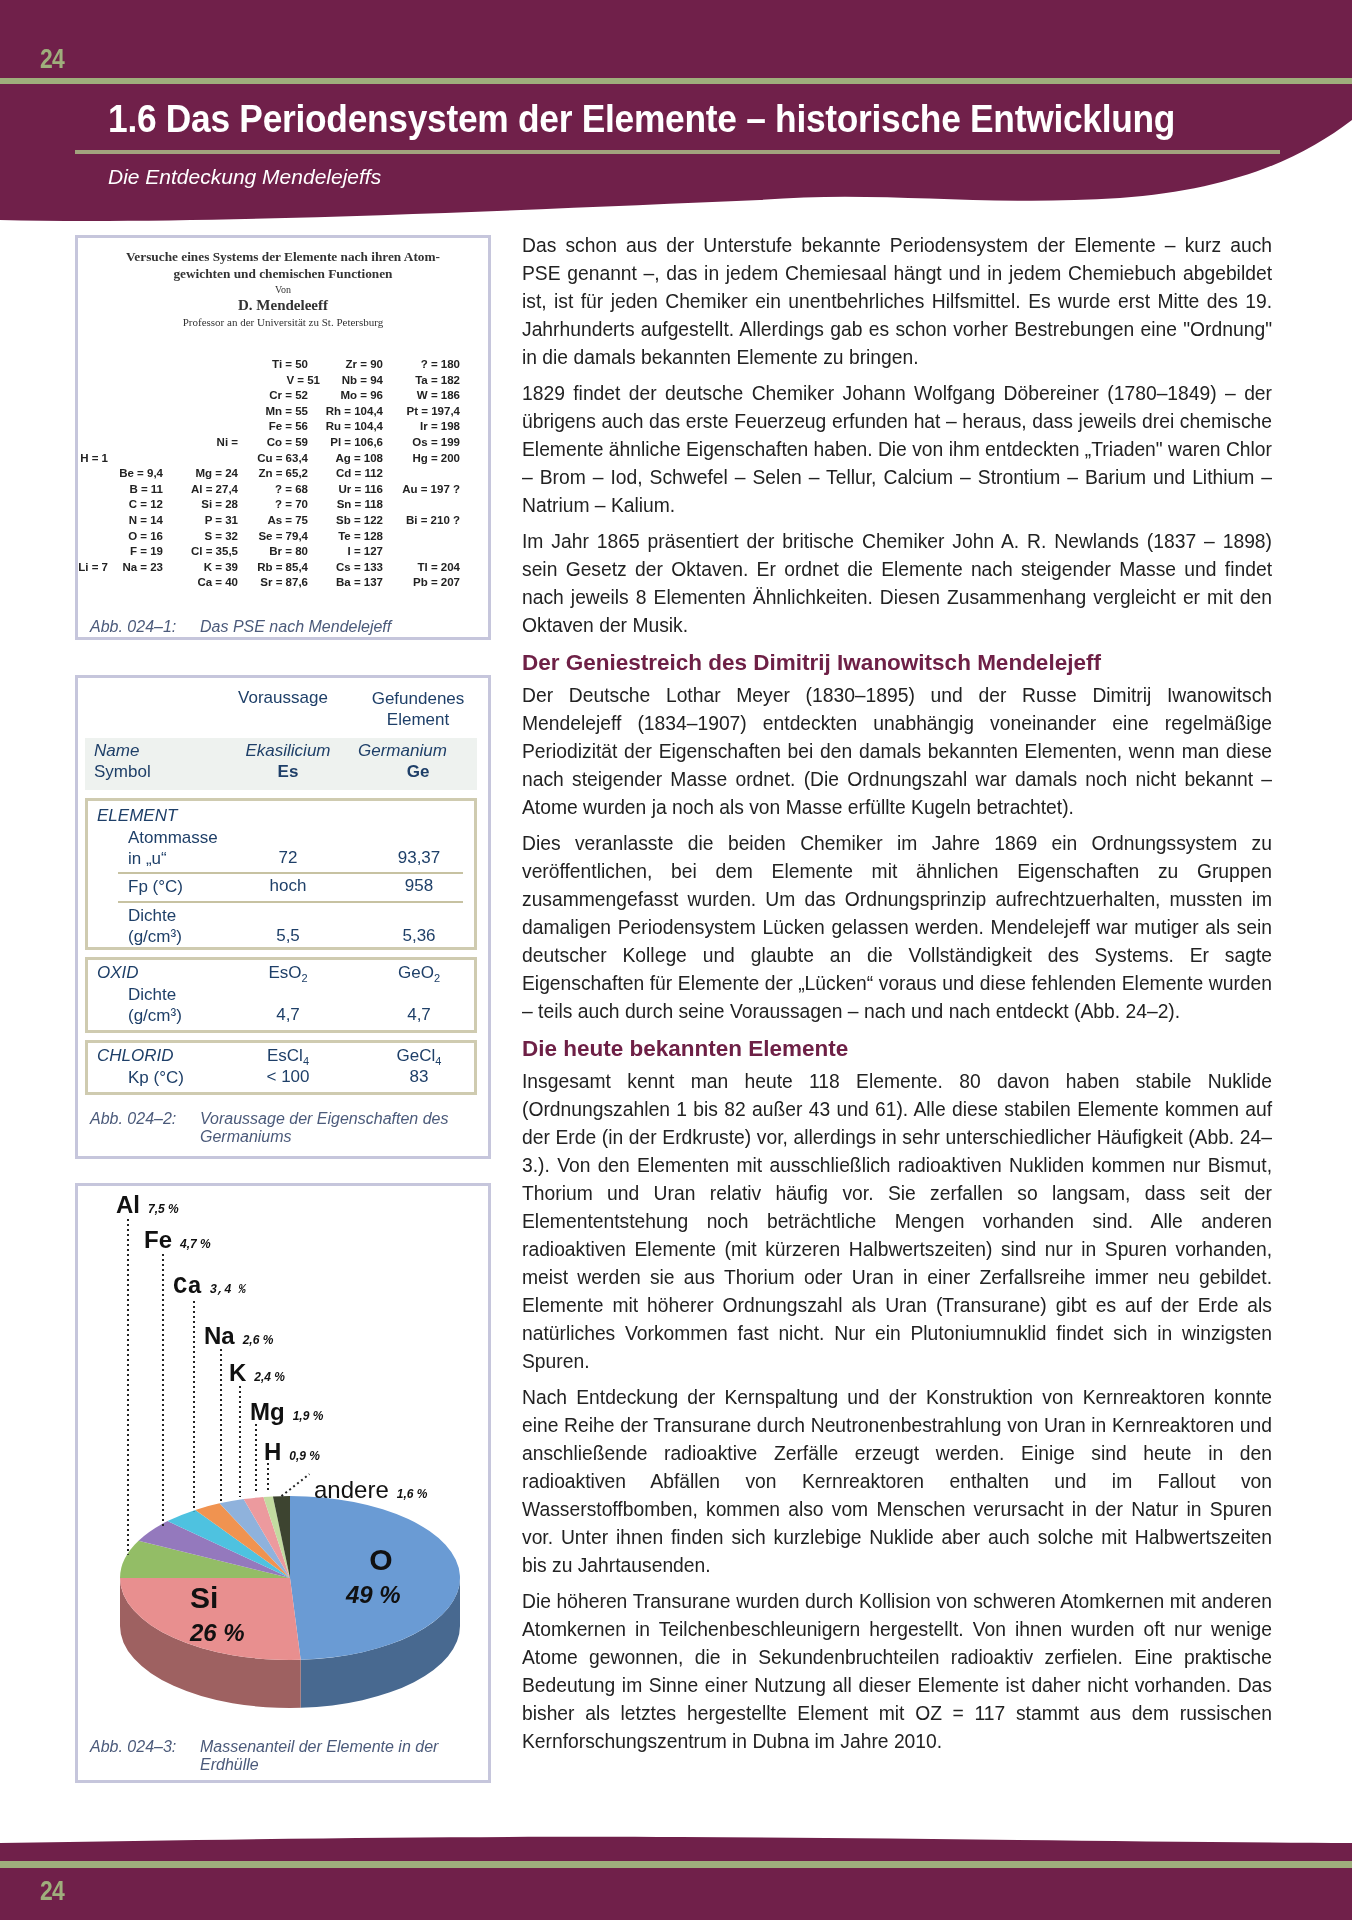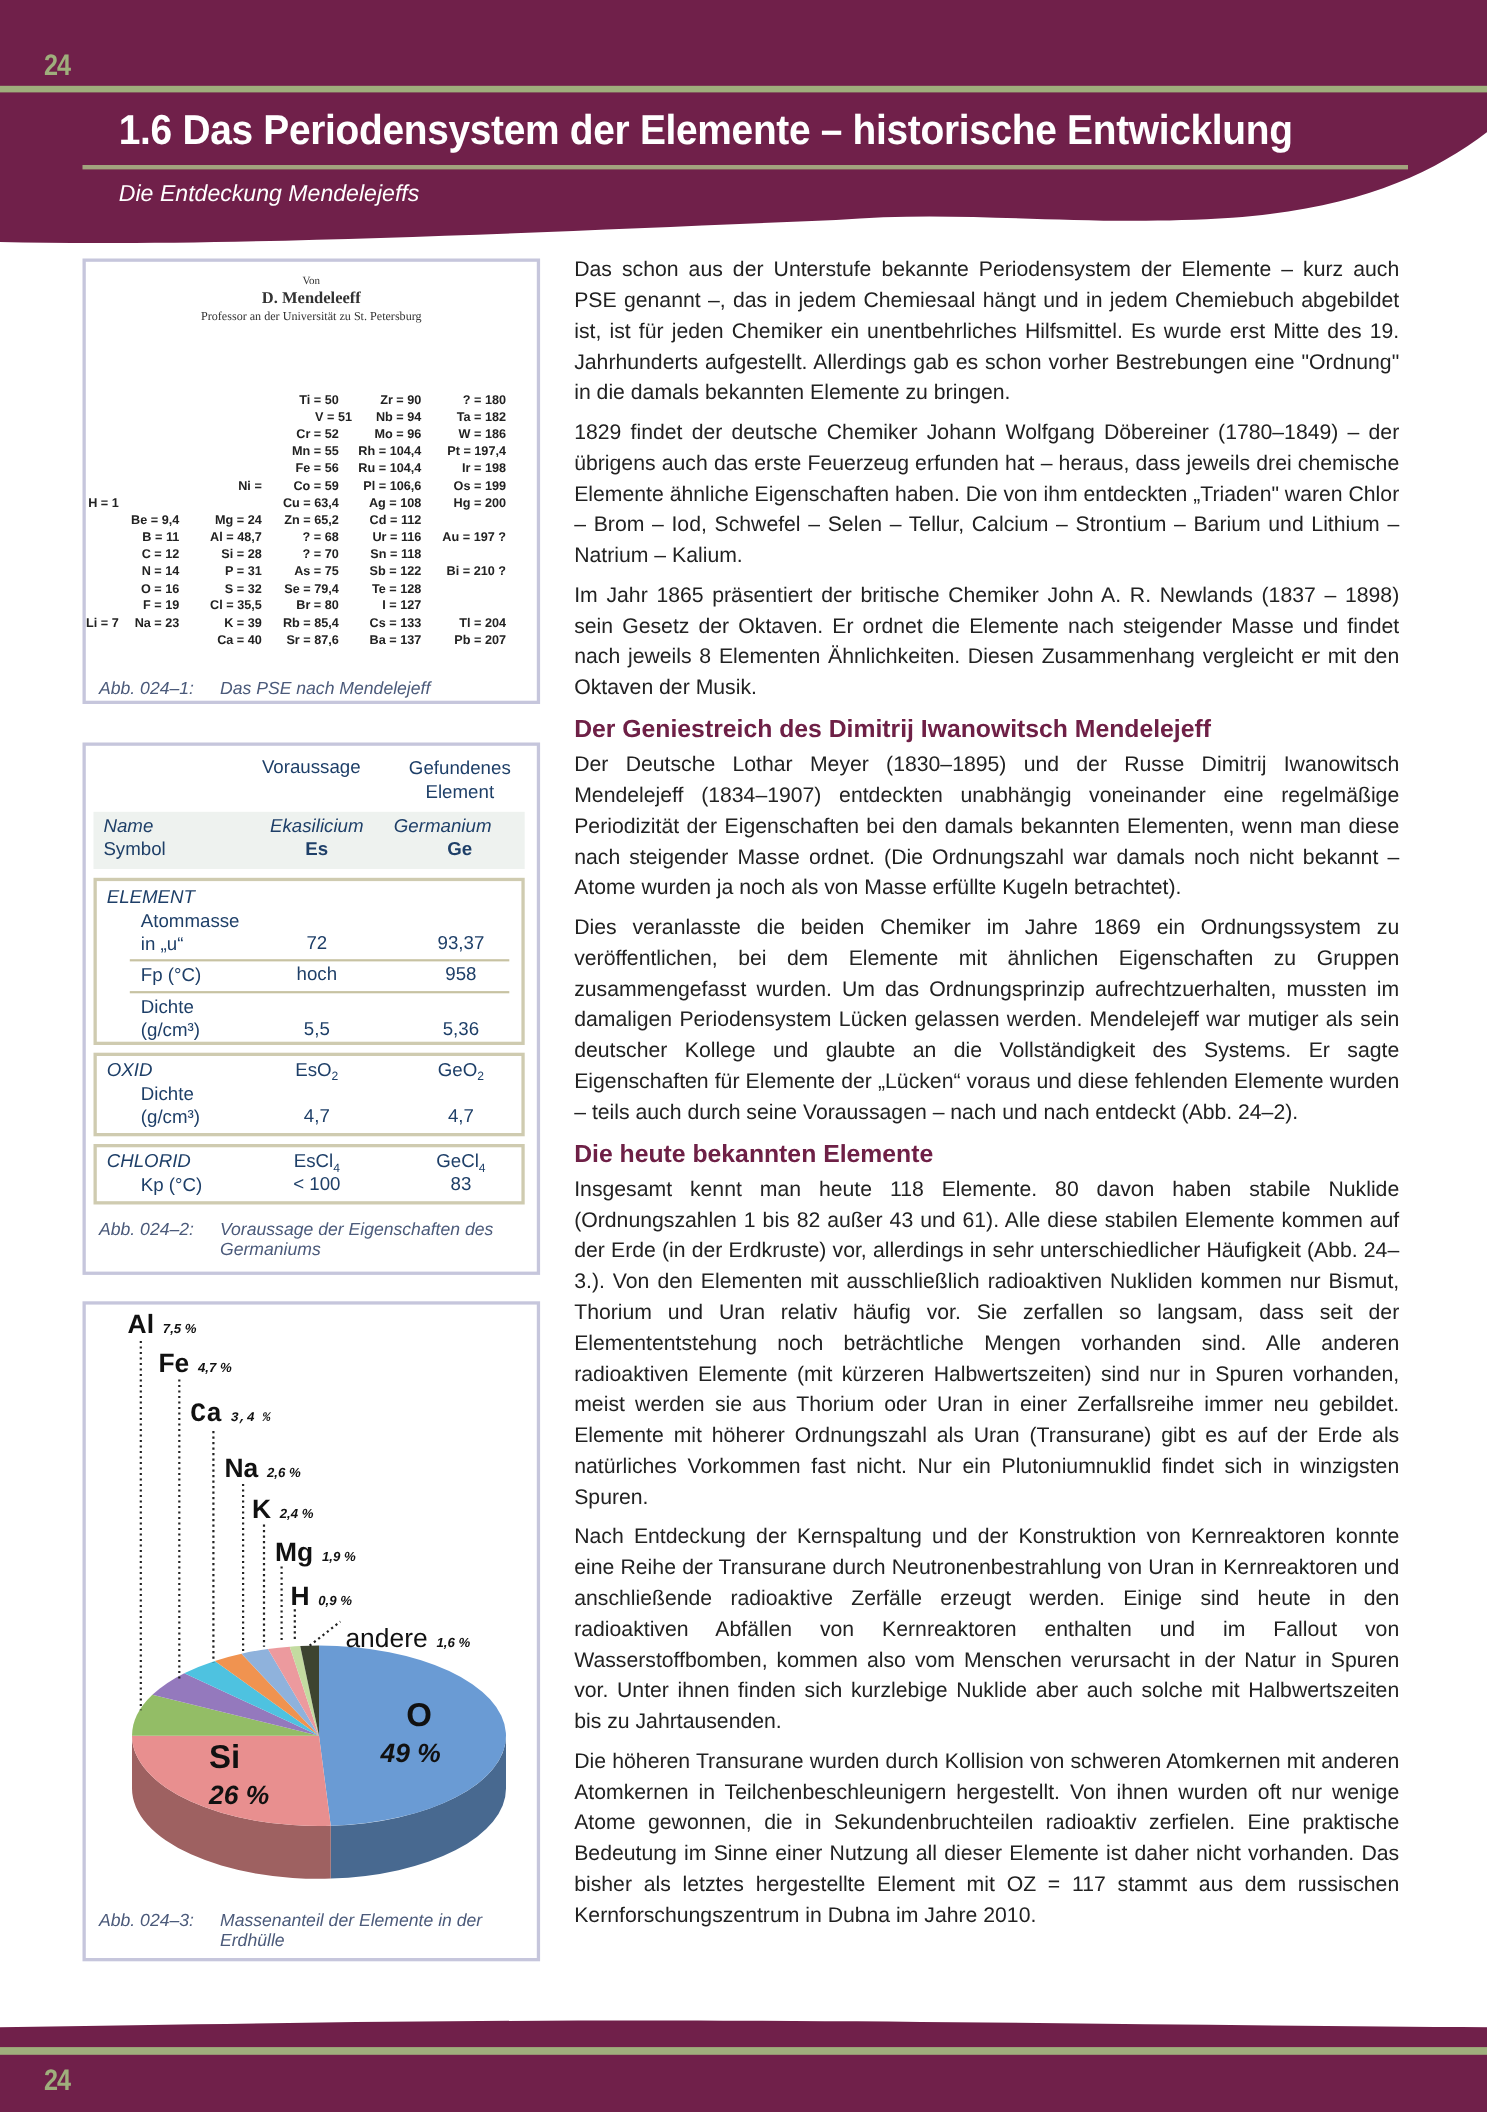--- a/index.html
+++ b/index.html
@@ -76,20 +76,24 @@
   </svg>
   <div class="page-num-top">24</div>
   <div class="header-rule"></div>
   <div class="chapter-title">1.6  Das Periodensystem der Elemente – historische Entwicklung</div>
   <div class="title-rule"></div>
   <div class="subtitle">Die Entdeckung Mendelejeffs</div>
 </div>
 
 <div class="figbox" id="fig1">
   <div class="mend">
+    <div class="mend-title">
+      <div>Versuche eines Systems der Elemente nach ihren Atom-</div>
+      <div>gewichten und chemischen Functionen</div>
+    </div>
     <div class="mend-von">Von</div>
     <div class="mend-author">D. Mendeleeff</div>
     <div class="mend-prof">Professor an der Universität zu St. Petersburg</div>
   </div>
   <div class="mend-grid" id="mend-grid">
       <div class="mend-cell" style="top: 0px; right: 170px;">Ti = 50</div>
       <div class="mend-cell" style="top: 0px; right: 95px;">Zr = 90</div>
       <div class="mend-cell" style="top: 0px; right: 18px;">? = 180</div>
       <div class="mend-cell" style="top: 15.6px; right: 158px; text-align: center;">V = 51</div>
       <div class="mend-cell" style="top: 15.6px; right: 95px;">Nb = 94</div>
@@ -109,21 +113,21 @@
       <div class="mend-cell" style="top: 78px; right: 18px;">Os = 199</div>
       <div class="mend-cell" style="top: 93.6px; right: 370px;">H = 1</div>
       <div class="mend-cell" style="top: 93.6px; right: 170px;">Cu = 63,4</div>
       <div class="mend-cell" style="top: 93.6px; right: 95px;">Ag = 108</div>
       <div class="mend-cell" style="top: 93.6px; right: 18px;">Hg = 200</div>
       <div class="mend-cell" style="top: 109.2px; right: 315px;">Be = 9,4</div>
       <div class="mend-cell" style="top: 109.2px; right: 240px;">Mg = 24</div>
       <div class="mend-cell" style="top: 109.2px; right: 170px;">Zn = 65,2</div>
       <div class="mend-cell" style="top: 109.2px; right: 95px;">Cd = 112</div>
       <div class="mend-cell" style="top: 124.8px; right: 315px;">B = 11</div>
-      <div class="mend-cell" style="top: 124.8px; right: 240px;">Al = 48,7</div>
+      <div class="mend-cell" style="top: 124.8px; right: 240px;">Al = 27,4</div>
       <div class="mend-cell" style="top: 124.8px; right: 170px;">? = 68</div>
       <div class="mend-cell" style="top: 124.8px; right: 95px;">Ur = 116</div>
       <div class="mend-cell" style="top: 124.8px; right: 18px;">Au = 197 ?</div>
       <div class="mend-cell" style="top: 140.4px; right: 315px;">C = 12</div>
       <div class="mend-cell" style="top: 140.4px; right: 240px;">Si = 28</div>
       <div class="mend-cell" style="top: 140.4px; right: 170px;">? = 70</div>
       <div class="mend-cell" style="top: 140.4px; right: 95px;">Sn = 118</div>
       <div class="mend-cell" style="top: 156px; right: 315px;">N = 14</div>
       <div class="mend-cell" style="top: 156px; right: 240px;">P = 31</div>
       <div class="mend-cell" style="top: 156px; right: 170px;">As = 75</div>

